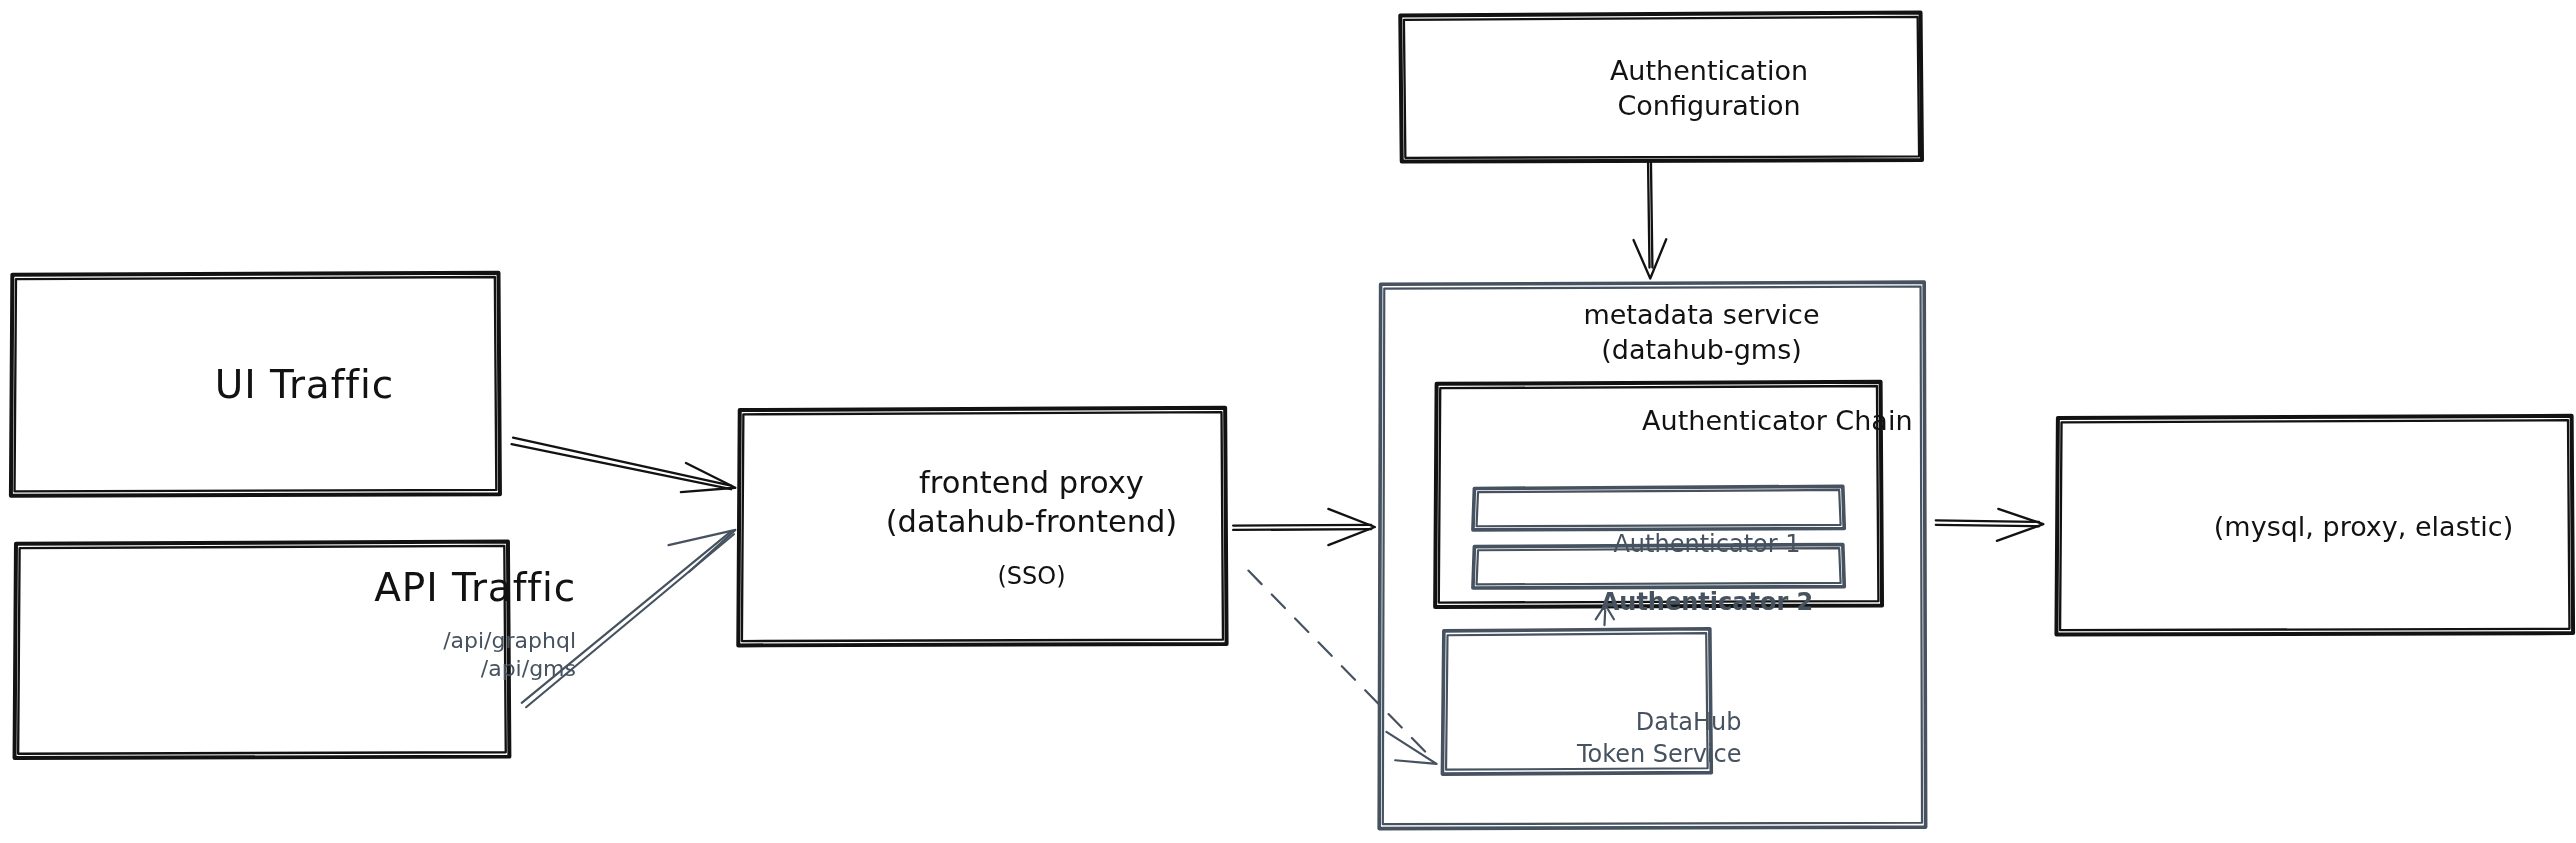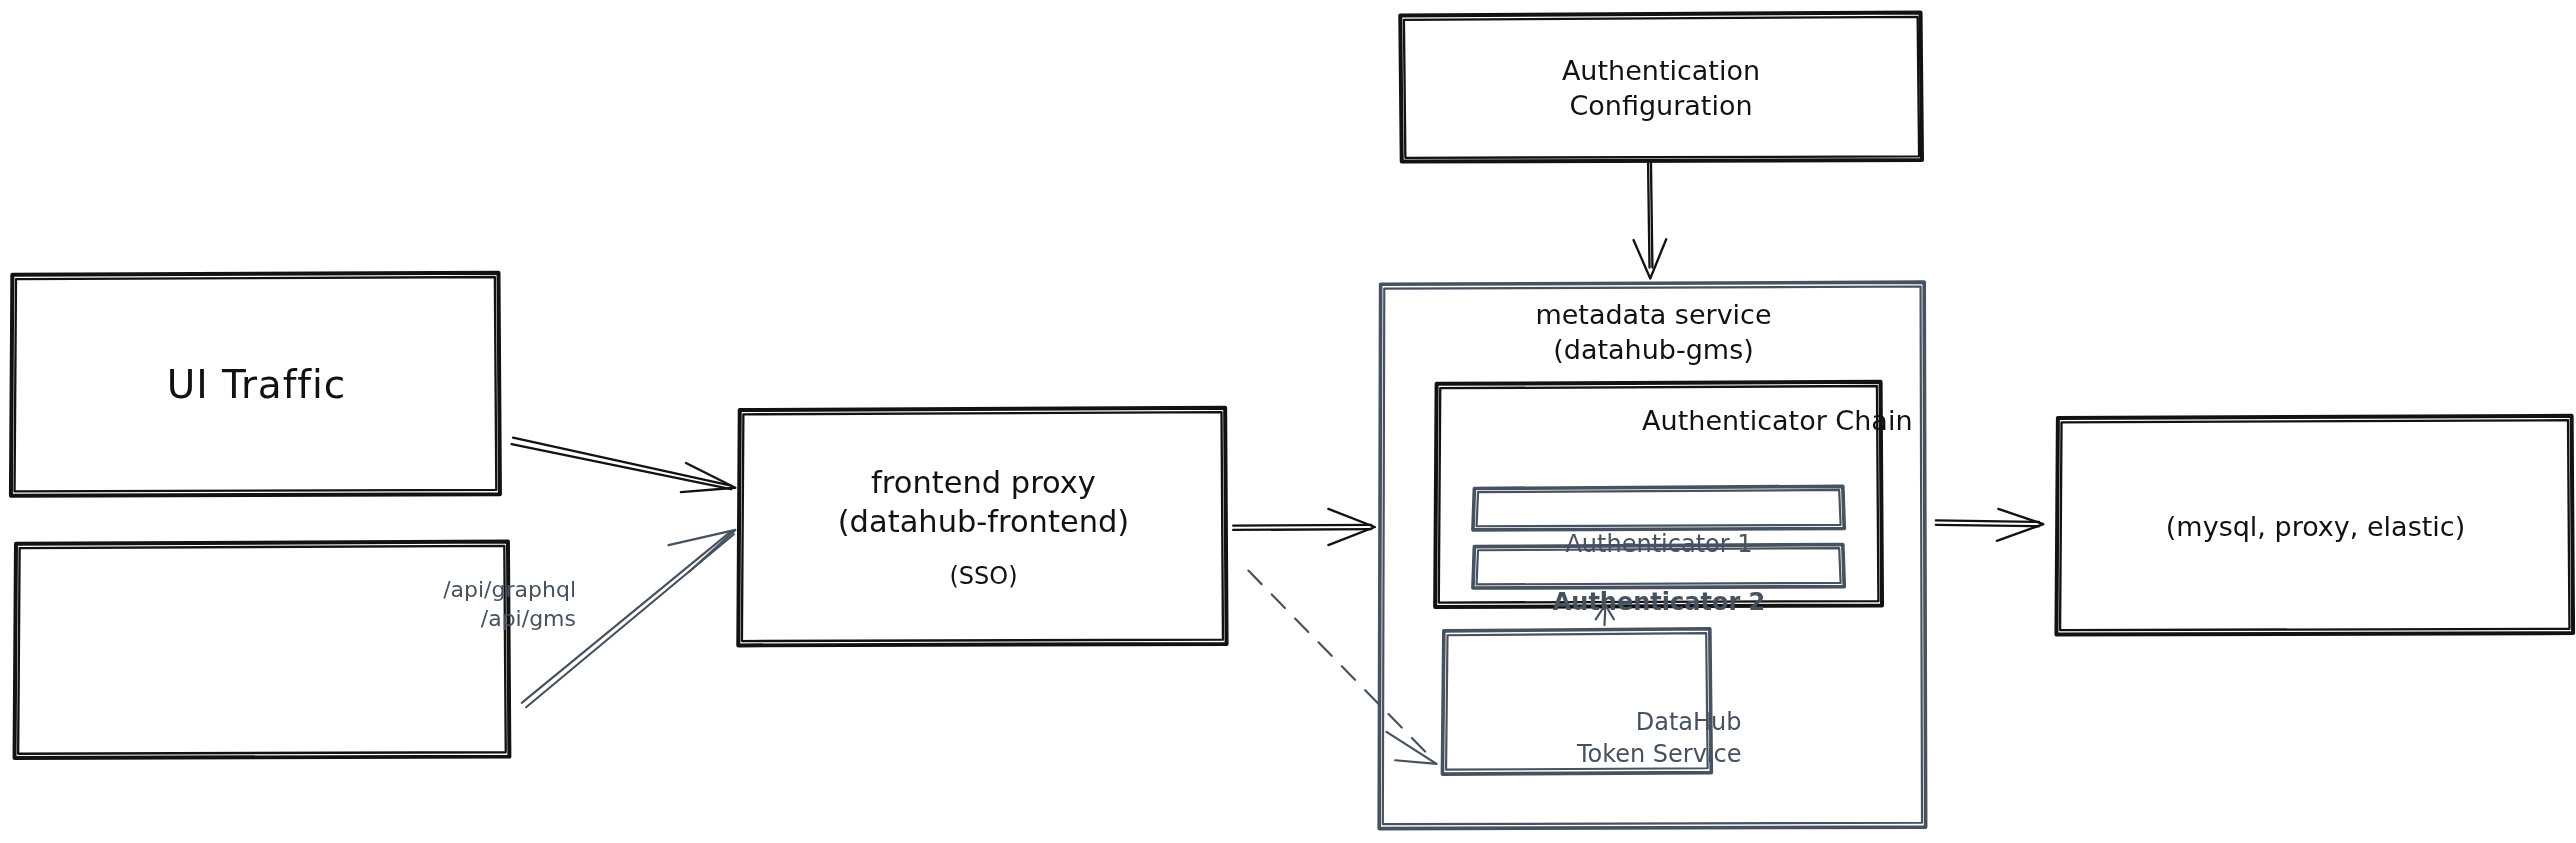--- a/index.html
+++ b/index.html
@@ -37,21 +37,21 @@
   .node .lines {
     width: 100%;
   }
   .ln {
     display: block;
     width: 100%;
     line-height: 1.30;
     white-space: pre;
   }
   
-  .align-center .ln { text-align: center; }
+  .align-center .ln { text-align: center; padding-left: 48px; }
   .align-left   .ln { text-align: right; }
 
   
   .t-black  { color: #121212; }
   .t-gray   { color: #46525f; }
 
   
   .fs-xl  { font-size: 39px; letter-spacing: 0.9px; }
   .fs-lg  { font-size: 30.5px; }
   .fs-md  { font-size: 27px; }
@@ -179,20 +179,23 @@
     </div>
   </div>
 
   <div class="node align-center t-black fs-xl" style="left:12.4px; top:275px; width:488px; height:221px;">
     <div class="lines">
       <span class="ln">UI Traffic</span>
     </div>
   </div>
 
   <div class="node align-left top-anchor pad-t-26" style="left:16px; top:544px; width:493px; height:214px;">
+    <div class="lines pad-l-90">
+      <span class="ln t-black fs-xl">API Traffic</span>
+    </div>
     <div class="lines pad-l-90 gap-md">
       <span class="ln t-gray fs-xs">/api/graphql</span>
       <span class="ln t-gray fs-xs">/api/gms</span>
     </div>
   </div>
 
   <div class="node align-center t-black fs-md top-anchor pad-t-18" style="left:1381px; top:284px; width:545px; height:94px;">
     <div class="lines">
       <span class="ln">metadata service</span>
       <span class="ln">(datahub-gms)</span>

